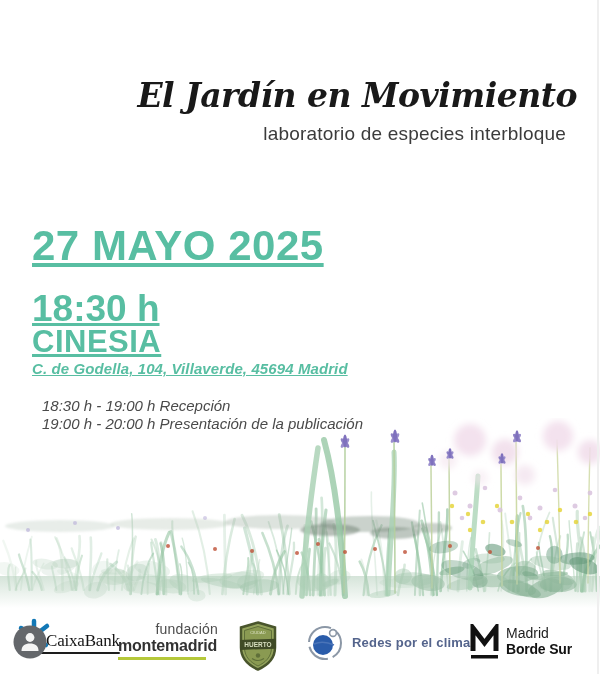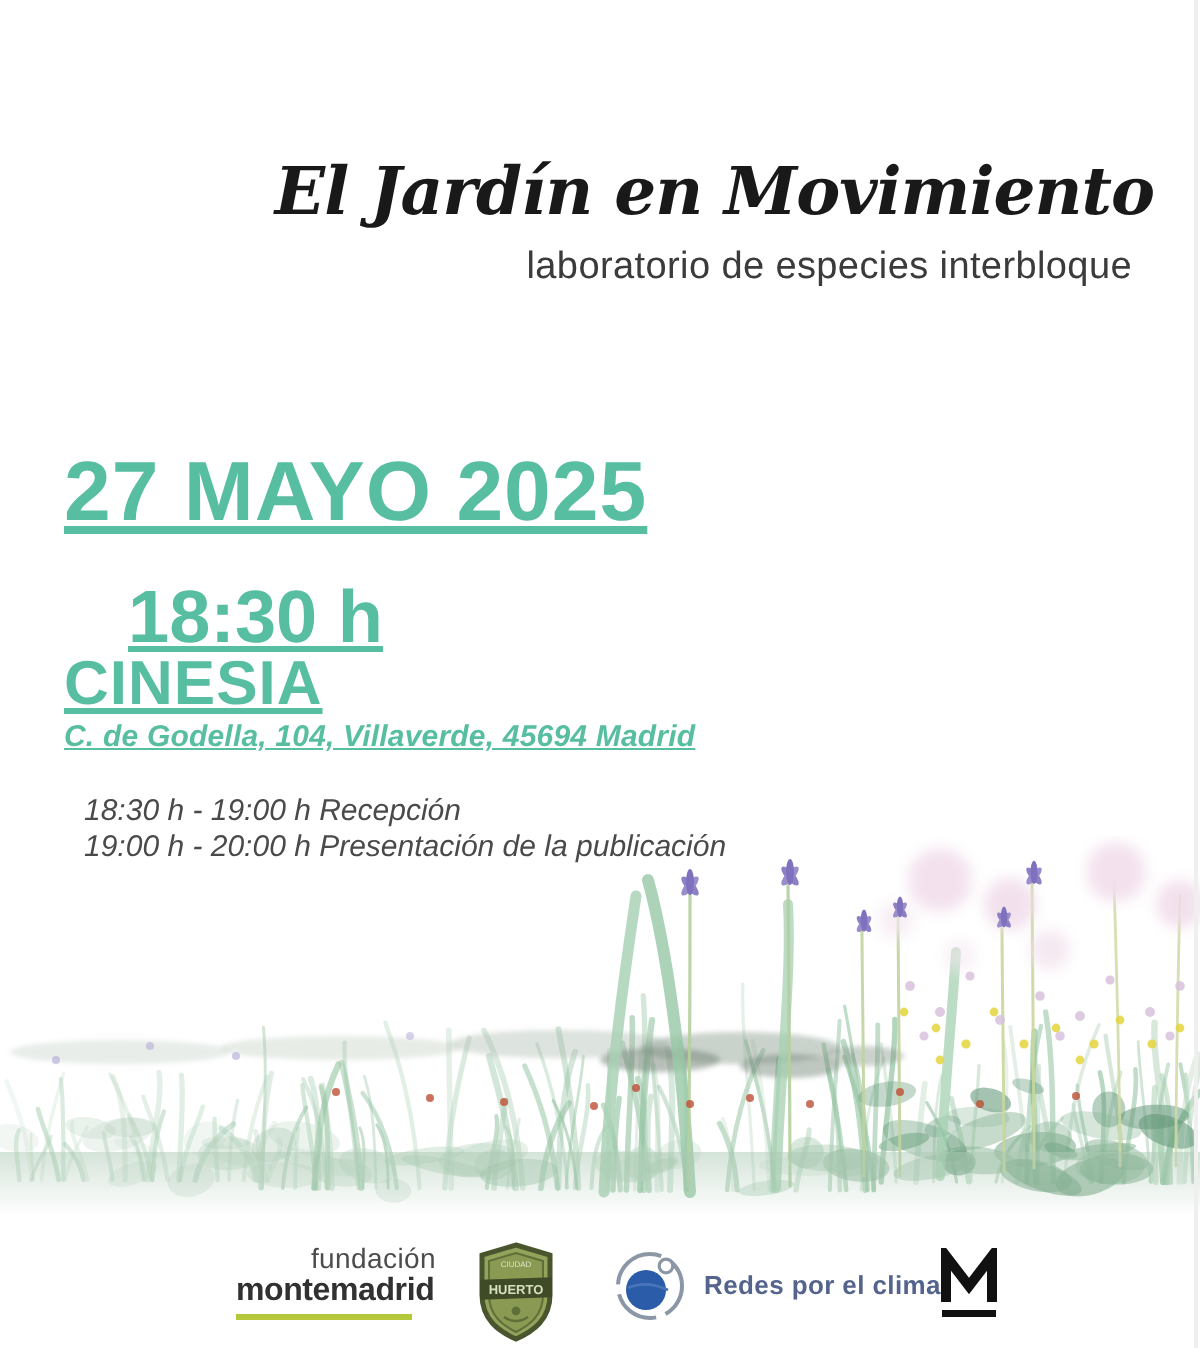--- a/index.html
+++ b/index.html
@@ -8,21 +8,21 @@
   .edge-line{position:absolute;right:1px;top:0;width:2px;height:674px;background:#efefef;}
 
   
   .title{position:absolute;top:76px;right:23px;font-family:"DejaVu Serif","Liberation Serif",serif;
          font-style:italic;font-weight:bold;font-size:33px;color:#191919;letter-spacing:-.5px;white-space:nowrap;text-align:right;}
   .subtitle{position:absolute;top:123px;right:34px;font-size:19px;color:#3b3b3b;letter-spacing:.2px;white-space:nowrap;}
 
   
   .green{color:#58bea2;font-weight:bold;white-space:nowrap;position:absolute;left:32px;text-decoration:underline;}
   .date{top:222px;font-size:42px;letter-spacing:.5px;}
-  .time{top:288px;font-size:37px;margin-left:32px;}
+  .time{top:288px;font-size:37px;}
   .venue{top:324px;font-size:31px;letter-spacing:.5px;}
   .address{top:360px;font-size:15px;font-style:italic;font-weight:bold;letter-spacing:.1px;}
 
   
   .schedule{position:absolute;left:42px;top:397px;font-size:15px;font-style:italic;color:#4a4a4a;line-height:18px;}
   .schedule div{white-space:nowrap;}
 
   
   .meadow{position:absolute;left:0;top:418px;width:600px;height:190px;}
 
@@ -376,20 +376,39 @@
         <circle cx="450" cy="128" r="2"></circle>
       <circle cx="490" cy="134" r="2"></circle>
         <circle cx="538" cy="130" r="2"></circle>
     </g>
 
     <rect x="0" y="158" width="600" height="32" fill="url(#gfade)"></rect>
   </svg>
 
   <div class="footer">
 
+    <div class="lg caixa">
+      <svg class="caixa-svg" width="46" height="46" viewBox="0 0 46 46">
+        <g stroke="#1278b6" stroke-width="4.5" stroke-linecap="round">
+          <line x1="22" y1="18" x2="22" y2="3"></line>
+          <line x1="22" y1="18" x2="9" y2="10"></line>
+          <line x1="22" y1="18" x2="11" y2="30"></line>
+          <line x1="22" y1="18" x2="34" y2="27"></line>
+          <line x1="22" y1="18" x2="35" y2="8"></line>
+        </g>
+        <circle cx="8" cy="31" r="3.2" fill="#d8432e"></circle>
+      </svg>
+      <div class="caixa-line"></div>
+      <div class="caixa-text">CaixaBank</div>
+      <svg class="avatar" width="34" height="34" viewBox="0 0 34 34">
+        <circle cx="17" cy="17" r="16.5" fill="#64676b"></circle>
+        <circle cx="17" cy="12.5" r="4.4" fill="#f4f4f4"></circle>
+        <path d="M8.5,26 C8.5,20.5 12,18.5 17,18.5 C22,18.5 25.5,20.5 25.5,26 Z" fill="#f4f4f4"></path>
+      </svg>
+    </div>
 
     <div class="lg fund">
       <div class="fund-1">fundación</div>
       <div class="fund-2">montemadrid</div>
       <div class="fund-line"></div>
     </div>
 
     <svg class="lg badge" width="42" height="49" viewBox="0 0 42 49">
       <path d="M21,1 L38,6 L38,26 C38,38 30,44 21,48 C12,44 4,38 4,26 L4,6 Z" fill="#93a35c" stroke="#49552c" stroke-width="2.5"></path>
       <path d="M21,5 L34.5,9 L34.5,26 C34.5,36 28,41 21,44.5 C14,41 7.5,36 7.5,26 L7.5,9 Z" fill="#8a9a52" stroke="#5f6f39" stroke-width="1"></path>
@@ -408,18 +427,22 @@
         <circle cx="27" cy="9" r="3.4" fill="#ffffff" stroke="#8b97a6" stroke-width="1.6"></circle>
       </svg>
       <div class="redes-label">Redes por el clima</div>
     </div>
 
     <div class="lg mbs">
       <svg width="30" height="38" viewBox="0 0 30 38">
         <path d="M3,27 L3,4 L14.5,19 L26,4 L26,27" fill="none" stroke="#111" stroke-width="5"></path>
         <rect x="1" y="31" width="27" height="3.5" fill="#111"></rect>
       </svg>
+      <div class="mbs-text">
+        <div class="mbs-1">Madrid</div>
+        <div class="mbs-2">Borde Sur</div>
+      </div>
     </div>
 
   </div>
 
   <div class="edge-line"></div>
 </div>
 
 </body></html>

